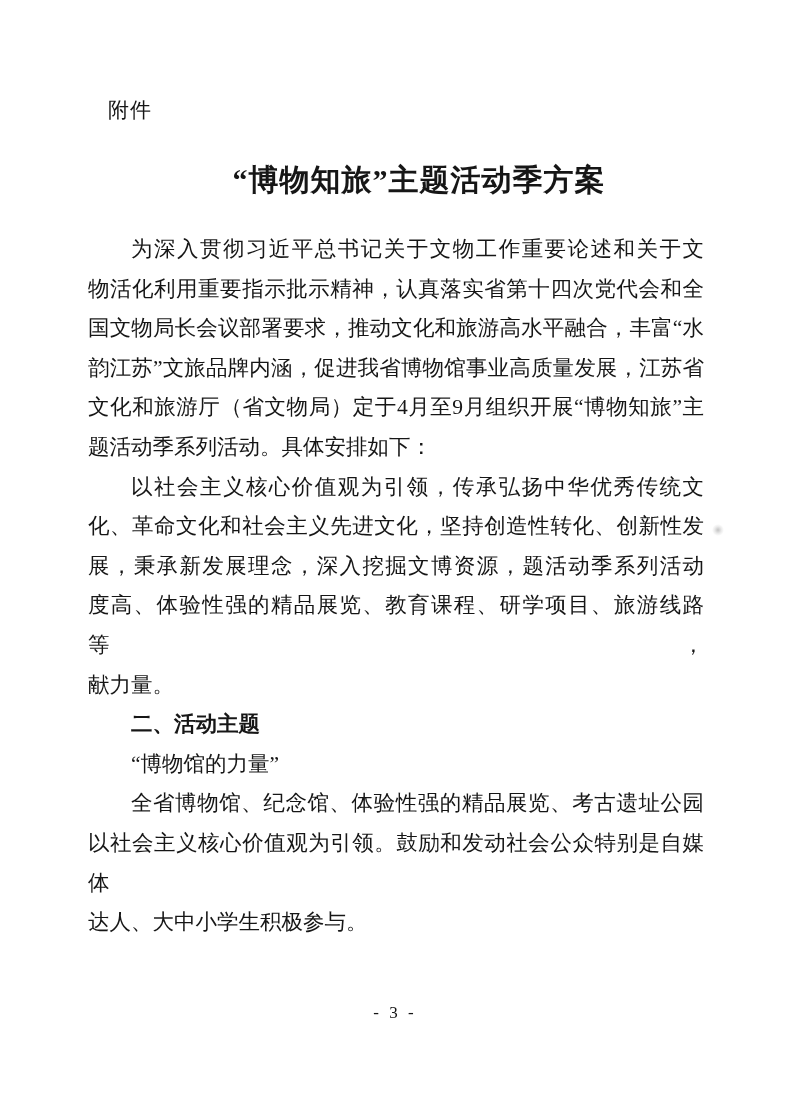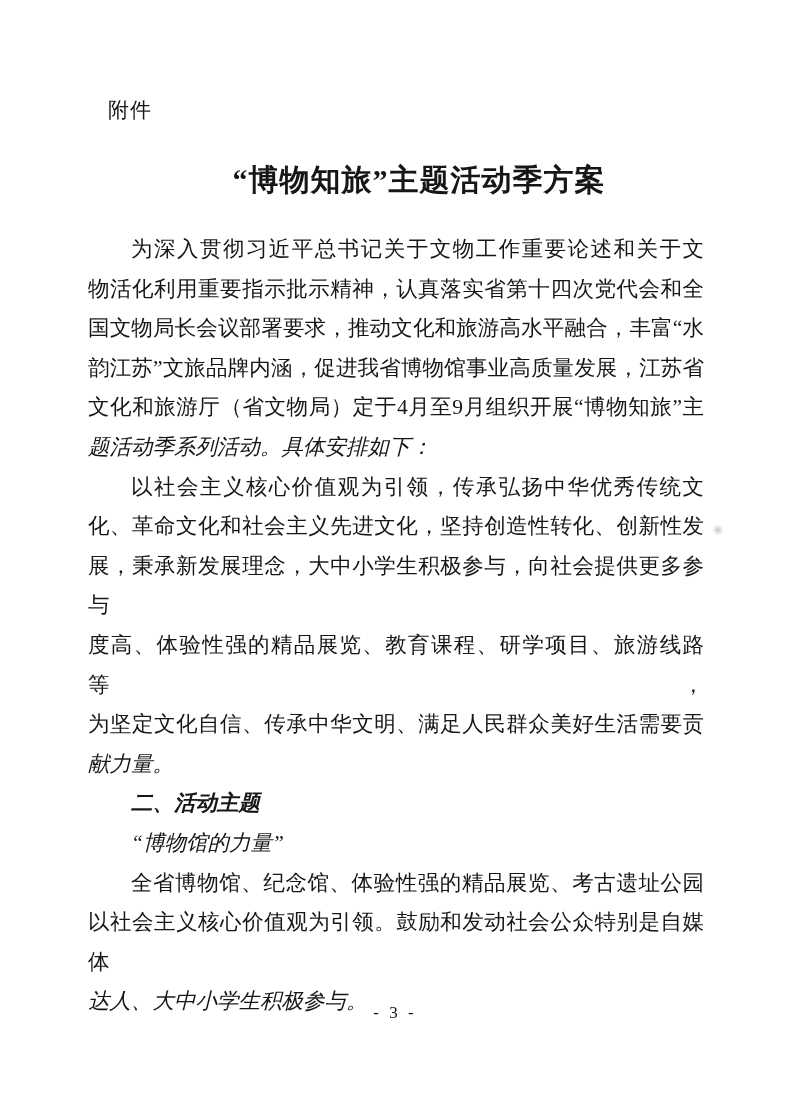--- a/index.html
+++ b/index.html
@@ -39,21 +39,21 @@
     left: 88px; top: 230px;
     width: 616px;
     font-size: 21.5px;
     line-height: 39.6px;
   }
   .block { margin: 0; }
   .line {
     text-align: justify;
     text-align-last: justify;
   }
-  .line.last { text-align-last: left; font-style: italic; }
+  .line.last { text-align-last: left; }
   .block.paragraph .line.first { text-indent: 2em; }
   .block.quote .line { text-indent: 2em; text-align-last: left; }
   .block.heading .line {
     text-indent: 2em;
     text-align-last: left;
     font-family: "Liberation Sans", "DejaVu Sans", sans-serif;
     font-weight: bold;
   }
   .page-number {
     position: absolute;
@@ -82,23 +82,22 @@
         <div class="line first">为深入贯彻习近平总书记关于文物工作重要论述和关于文</div>
         <div class="line">物活化利用重要指示批示精神，认真落实省第十四次党代会和全</div>
         <div class="line">国文物局长会议部署要求，推动文化和旅游高水平融合，丰富“水</div>
         <div class="line">韵江苏”文旅品牌内涵，促进我省博物馆事业高质量发展，江苏省</div>
         <div class="line">文化和旅游厅（省文物局）定于4月至9月组织开展“博物知旅”主</div>
         <div class="line last">题活动季系列活动。具体安排如下：</div>
       </div>
       <div class="block paragraph">
         <div class="line first">以社会主义核心价值观为引领，传承弘扬中华优秀传统文</div>
         <div class="line">化、革命文化和社会主义先进文化，坚持创造性转化、创新性发</div>
-        <div class="line">展，秉承新发展理念，大中小学生积极参与，向社会提供更多参与</div>
+        <div class="line">展，秉承新发展理念，深入挖掘文博资源，题活动季系列活动</div>
         <div class="line">度高、体验性强的精品展览、教育课程、研学项目、旅游线路等，</div>
-        <div class="line">为坚定文化自信、传承中华文明、满足人民群众美好生活需要贡</div>
         <div class="line last">献力量。</div>
       </div>
       <div class="block heading">
         <div class="line first last">二、活动主题</div>
       </div>
       <div class="block quote">
         <div class="line first last">“博物馆的力量”</div>
       </div>
       <div class="block paragraph">
         <div class="line first">全省博物馆、纪念馆、体验性强的精品展览、考古遗址公园</div>

